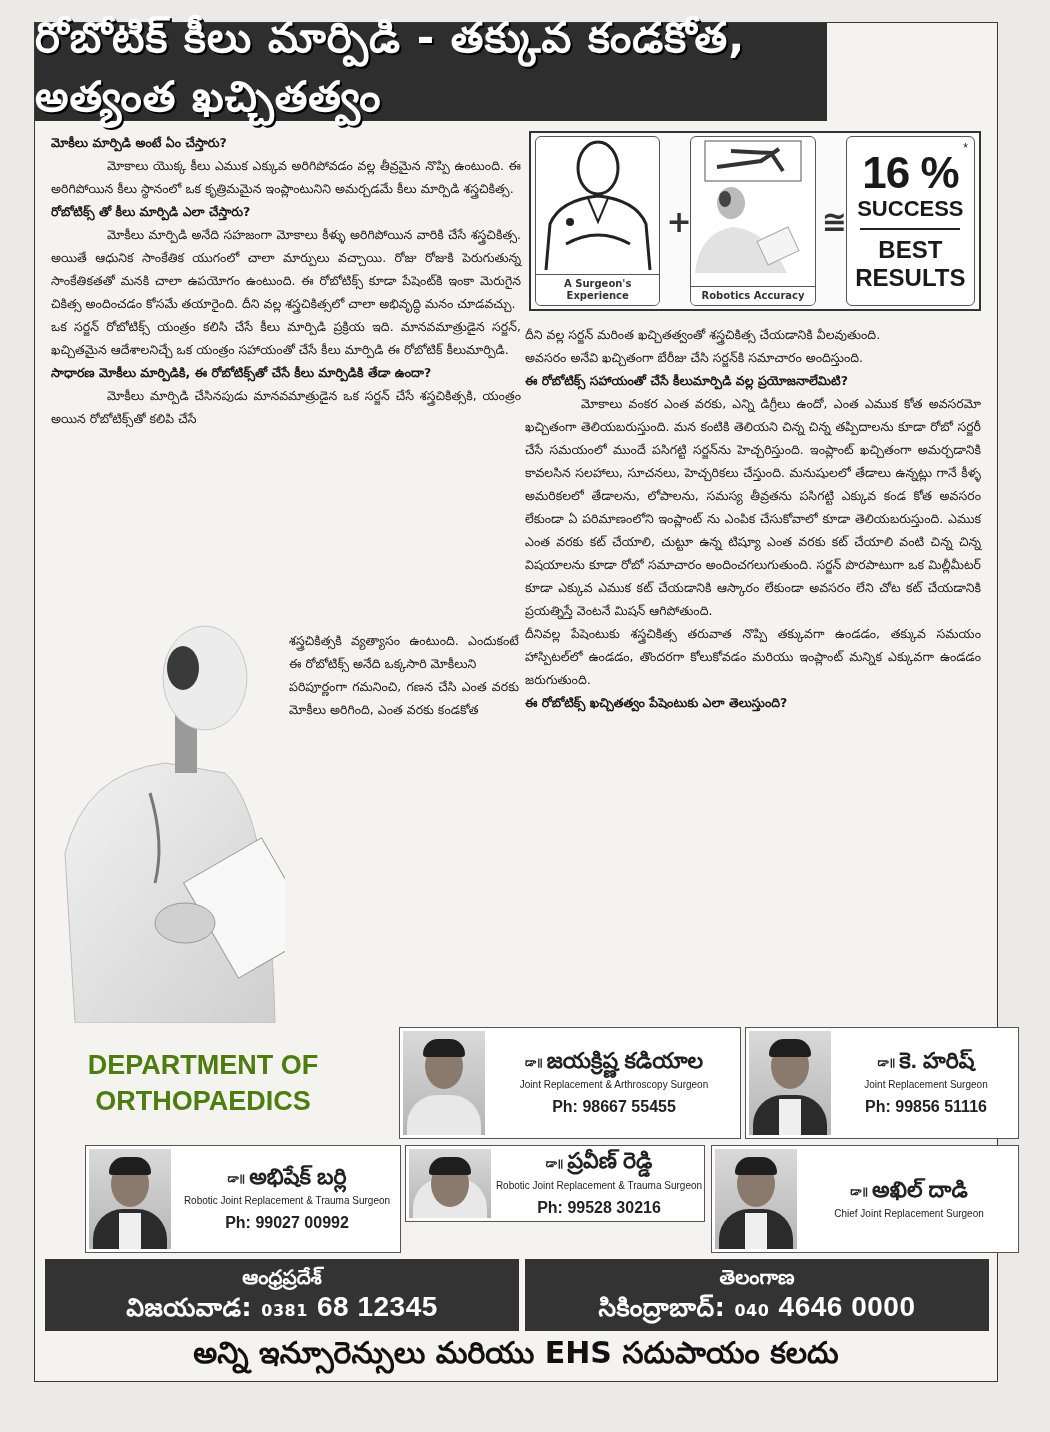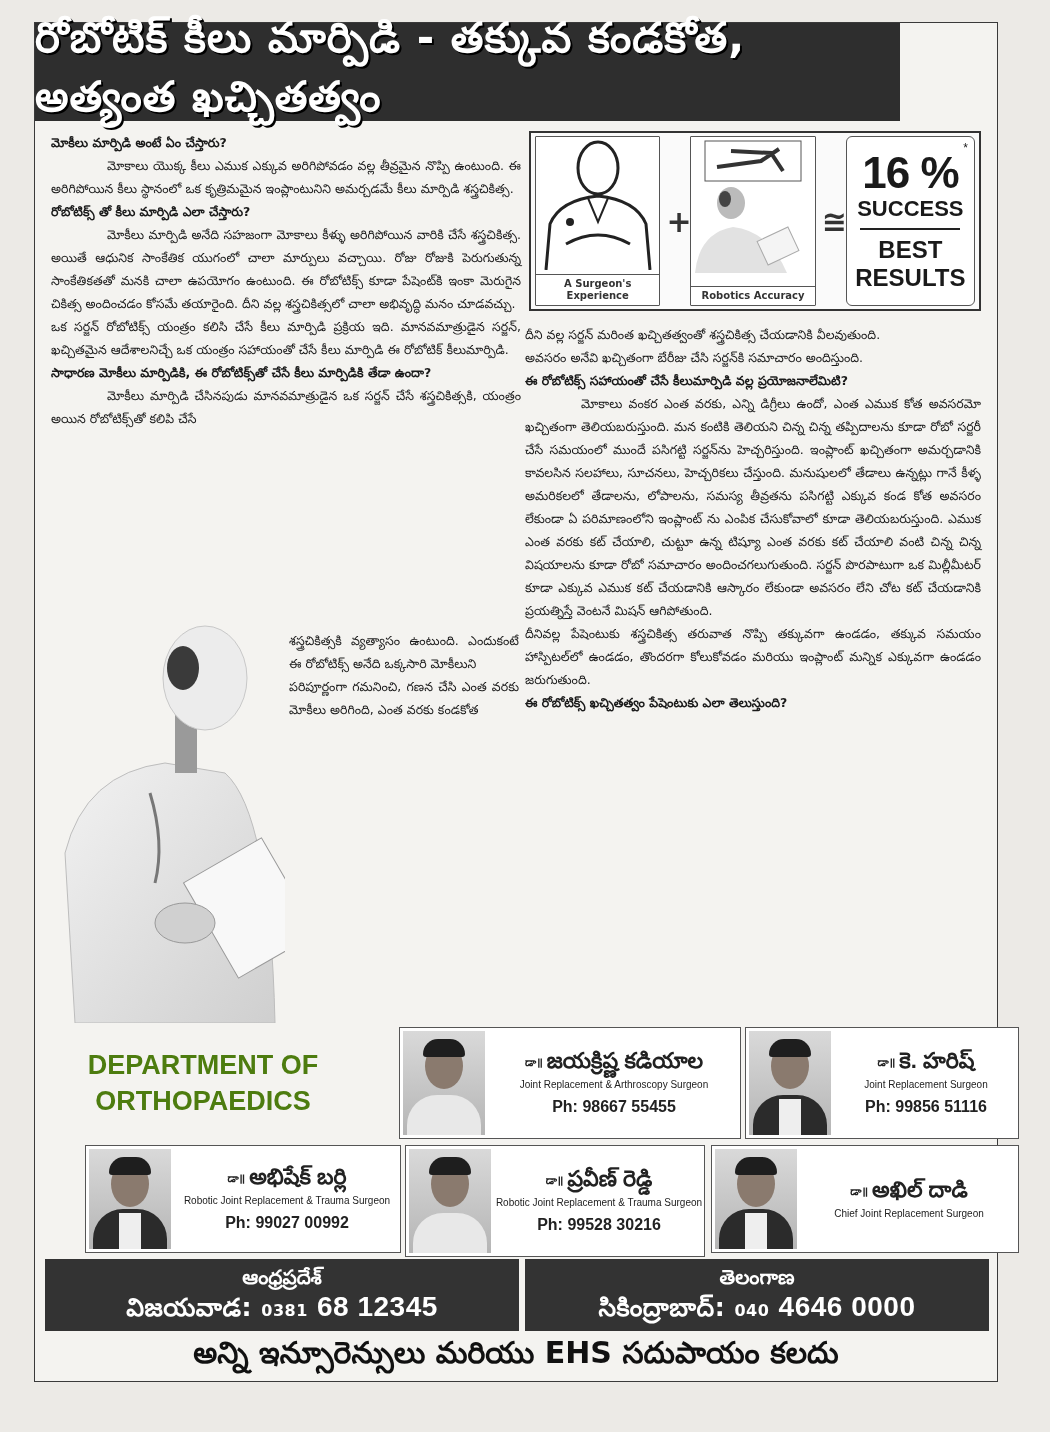--- a/index.html
+++ b/index.html
@@ -10,21 +10,21 @@
     color: #1a1a1a;
     position: relative;
     overflow: hidden;
   }
   .page {
     position: absolute; left: 34px; top: 22px; width: 962px; height: 1358px;
     background: #f4f3f0;
     border: 1px solid #3a3a3a;
   }
   .banner {
-    position: absolute; left: 0; top: 0; width: 865px; height: 98px;
+    position: absolute; left: 0; top: 0; width: 792px; height: 98px;
     background: #2e2e2e;
     display: flex; align-items: center; justify-content: center;
     color: #ffffff; font-weight: bold; font-size: 42px; letter-spacing: 1px;
     text-shadow: 2px 2px 0 #000;
   }
   .col-left {
     position: absolute; left: 16px; top: 108px; width: 470px;
     font-size: 12.5px; line-height: 23px; text-align: justify;
   }
   .col-right {
@@ -33,21 +33,21 @@
   }
   .heading { font-weight: bold; font-size: 12.5px; margin: 0; }
   .para { margin: 0; }
   .indent { text-indent: 56px; }
   .infographic {
     position: absolute; left: 494px; top: 108px; width: 452px; height: 180px;
     border: 2px solid #333; background: #fafafa;
     display: flex; align-items: center; padding: 4px; box-sizing: border-box; gap: 6px;
   }
   .info-card {
-    border: 1.5px solid #555; border-radius: 1px; height: 168px; width: 128px;
+    border: 1.5px solid #555; border-radius: 6px; height: 168px; width: 128px;
     display: flex; flex-direction: column; justify-content: flex-end; background: #fff;
     position: relative; overflow: hidden;
   }
   .info-card .cap {
     border-top: 1px solid #555; text-align: center; font-size: 10px; font-weight: bold;
     line-height: 12px; padding: 3px 0; background: #fff; color: #333;
   }
   .info-card .art { flex: 1; position: relative; }
   .op { font-size: 30px; font-weight: bold; color: #333; width: 18px; text-align: center; }
   .result-card {
@@ -244,21 +244,21 @@
         <div class="head"></div>
         <div class="hair"></div>
       </div>
     <div class="doc-info">
       <div class="doc-name"><span class="dr">డా॥</span><span>అభిషేక్ బర్లి</span></div>
       <div class="doc-role">Robotic Joint Replacement &amp; Trauma Surgeon</div>
       <div class="doc-phone">Ph: 99027 00992</div>
     </div>
   </div>
 
-  <div class="doc-card" style="left:334px; top:1122px; width:300px; height:112px;">
+  <div class="doc-card" style="left:334px; top:1122px; width:300px; height:77px;">
     <div class="doc-photo light">
         <div class="suit"></div>
         <div class="head"></div>
         <div class="hair"></div>
       </div>
     <div class="doc-info">
       <div class="doc-name"><span class="dr">డా॥</span><span>ప్రవీణ్ రెడ్డి</span></div>
       <div class="doc-role">Robotic Joint Replacement &amp; Trauma Surgeon</div>
       <div class="doc-phone">Ph: 99528 30216</div>
     </div>

